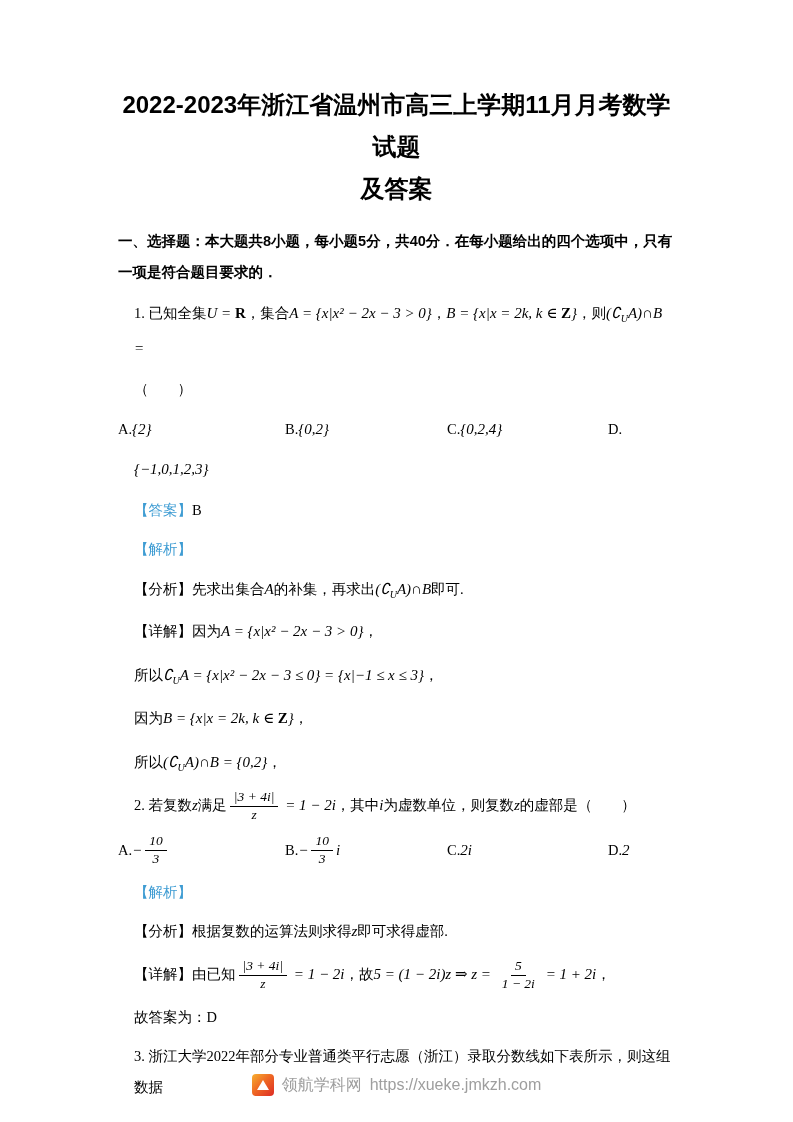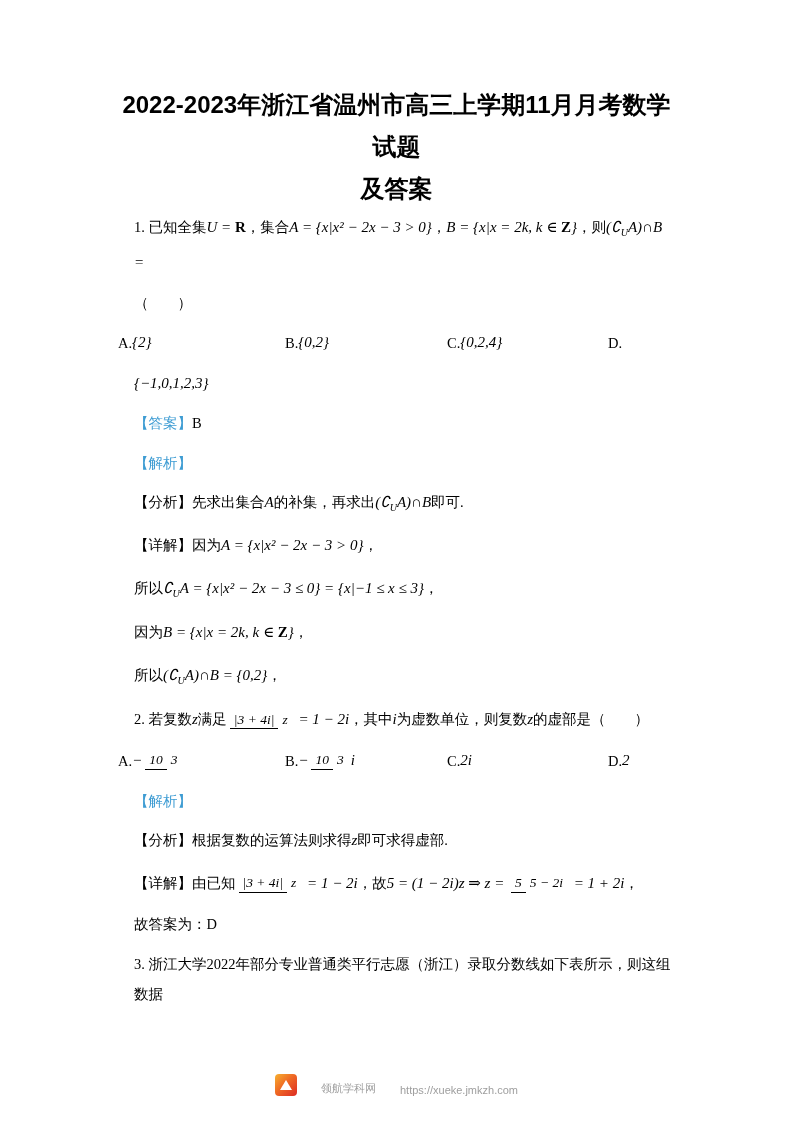--- a/index.html
+++ b/index.html
@@ -32,45 +32,45 @@
     line-height:2.1;
     margin:0 0 9px 16px;
   }
   .para.tall{line-height:2.3;}
   .cn{font-family:"Liberation Serif","DejaVu Serif",serif;}
   .math{font-family:"Liberation Serif","DejaVu Serif",serif;font-style:italic;font-size:15px;}
   .mathb{font-family:"Liberation Serif","DejaVu Serif",serif;font-weight:bold;font-size:15px;}
   .msub{font-family:"Liberation Serif","DejaVu Serif",serif;font-style:italic;font-size:10px;vertical-align:sub;}
   .blue{color:#3e9cd3;}
   .frac{
-    display:inline-flex;flex-direction:row;align-items:flex-start;
+    display:inline-flex;flex-direction:column;align-items:center;
     vertical-align:middle;margin:0 3px;
     font-family:"Liberation Serif","DejaVu Serif",serif;
     font-style:italic;font-size:13.5px;line-height:1.25;
   }
   .frac .fnum{padding:0 4px;border-bottom:1px solid #000;text-align:center;}
   .frac .fden{padding:0 4px;text-align:center;}
   .options-row{
     display:flex;align-items:center;
     font-size:14.5px;line-height:2.1;
     margin:0 0 9px 0;
   }
   .opt{display:inline-flex;align-items:center;}
   .opt-a{width:167px;}
   .opt-b{width:162px;}
   .opt-c{width:161px;}
   .opt-d{flex:1;}
   .footer{
     position:absolute;
     left:0;right:0;
     bottom:26px;
-    display:flex;align-items:flex-end;justify-content:center;
-    gap:24px;
+    display:flex;align-items:center;justify-content:center;
+    gap:8px;
     color:#9e9e9e;
-    font-size:11px;
+    font-size:16px;
     font-family:"Liberation Sans","DejaVu Sans",sans-serif;
   }
   .footer-logo{
     width:22px;height:22px;border-radius:4px;
     background:linear-gradient(135deg,#f7b030 0%,#ef6a24 45%,#dd2b24 100%);
     position:relative;display:inline-block;
   }
   .footer-logo::after{
     content:"";
     position:absolute;left:5px;top:6px;
@@ -81,20 +81,21 @@
   }
 </style>
 </head>
 <body>
 
 <div class="content">
 
   <h1 class="doc-title">2022-2023年浙江省温州市高三上学期11月月考数学试题</h1>
   <h1 class="doc-title">及答案</h1>
 
+  <p class="section-heading">一、选择题：本大题共8小题，每小题5分，共40分．在每小题给出的四个选项中，只有一项是符合题目要求的．</p>
 
   <p class="para tall"><span class="cn">1. 已知全集</span><span class="math">U</span><span class="math"> = </span><span class="mathb">R</span><span class="cn">，集合</span><span class="math">A</span><span class="math"> = {x|x² − 2x − 3 &gt; 0}</span><span class="cn">，</span><span class="math">B</span><span class="math"> = {x|x = 2k, k ∈ </span><span class="mathb">Z</span><span class="math">}</span><span class="cn">，则</span><span class="math">(∁</span><sub class="msub">U</sub><span class="math">A)∩B = </span></p>
   <p class="para"><span class="cn">（　　）</span></p>
 
   <div class="options-row">
     <span class="opt opt-a">
         <span class="cn">A. </span>
         <span class="math">{2}</span>
       </span>
     <span class="opt opt-b">
@@ -152,21 +153,21 @@
       </span>
   </div>
 
   <p class="para"><span class="blue">【解析】</span></p>
   <p class="para"><span class="cn">【分析】根据复数的运算法则求得</span><span class="math">z</span><span class="cn">即可求得虚部.</span></p>
   <p class="para tall"><span class="cn">【详解】由已知</span><span class="frac">
         <span class="fnum">|3 + 4i|</span>
         <span class="fden">z</span>
       </span><span class="math"> = 1 − 2i</span><span class="cn">，故</span><span class="math">5 = (1 − 2i)z ⇒ z = </span><span class="frac">
         <span class="fnum">5</span>
-        <span class="fden">5 − 2i</span>
+        <span class="fden">1 − 2i</span>
       </span><span class="math"> = 1 + 2i</span><span class="cn">，</span></p>
   <p class="para"><span class="cn">故答案为：D</span></p>
 
   <p class="para"><span class="cn">3. 浙江大学2022年部分专业普通类平行志愿（浙江）录取分数线如下表所示，则这组数据</span></p>
 
 </div>
 
 <div class="footer">
   <span class="footer-logo"></span>
   <span>领航学科网</span>

